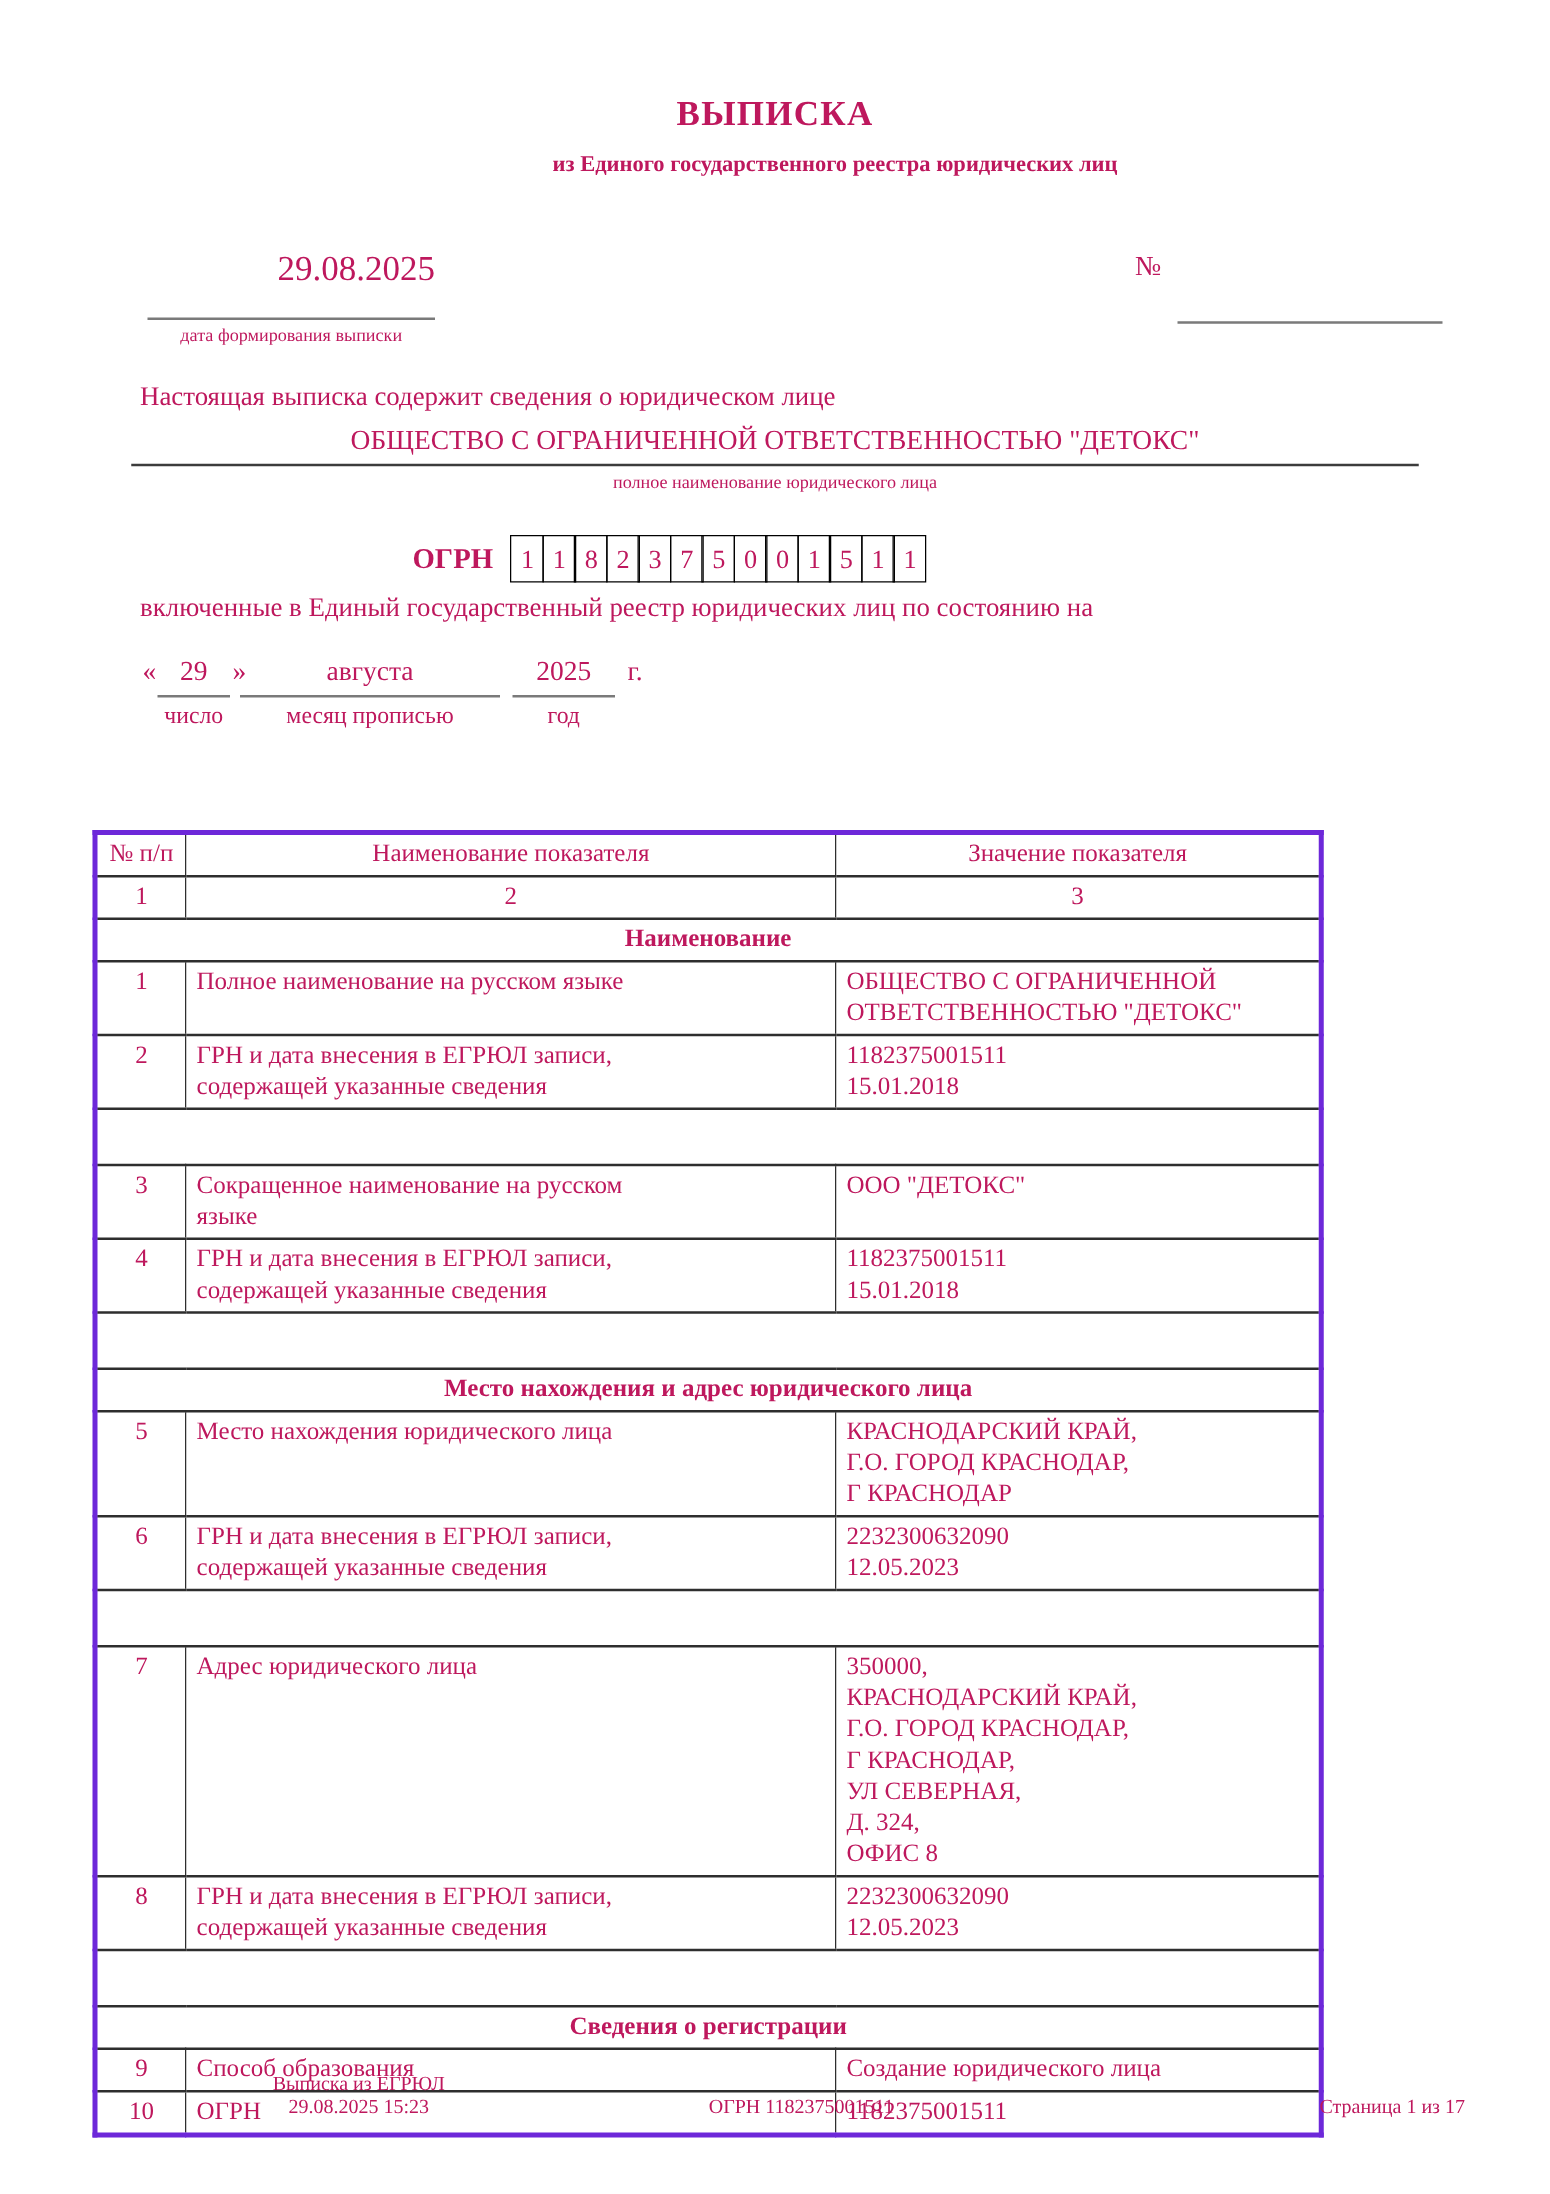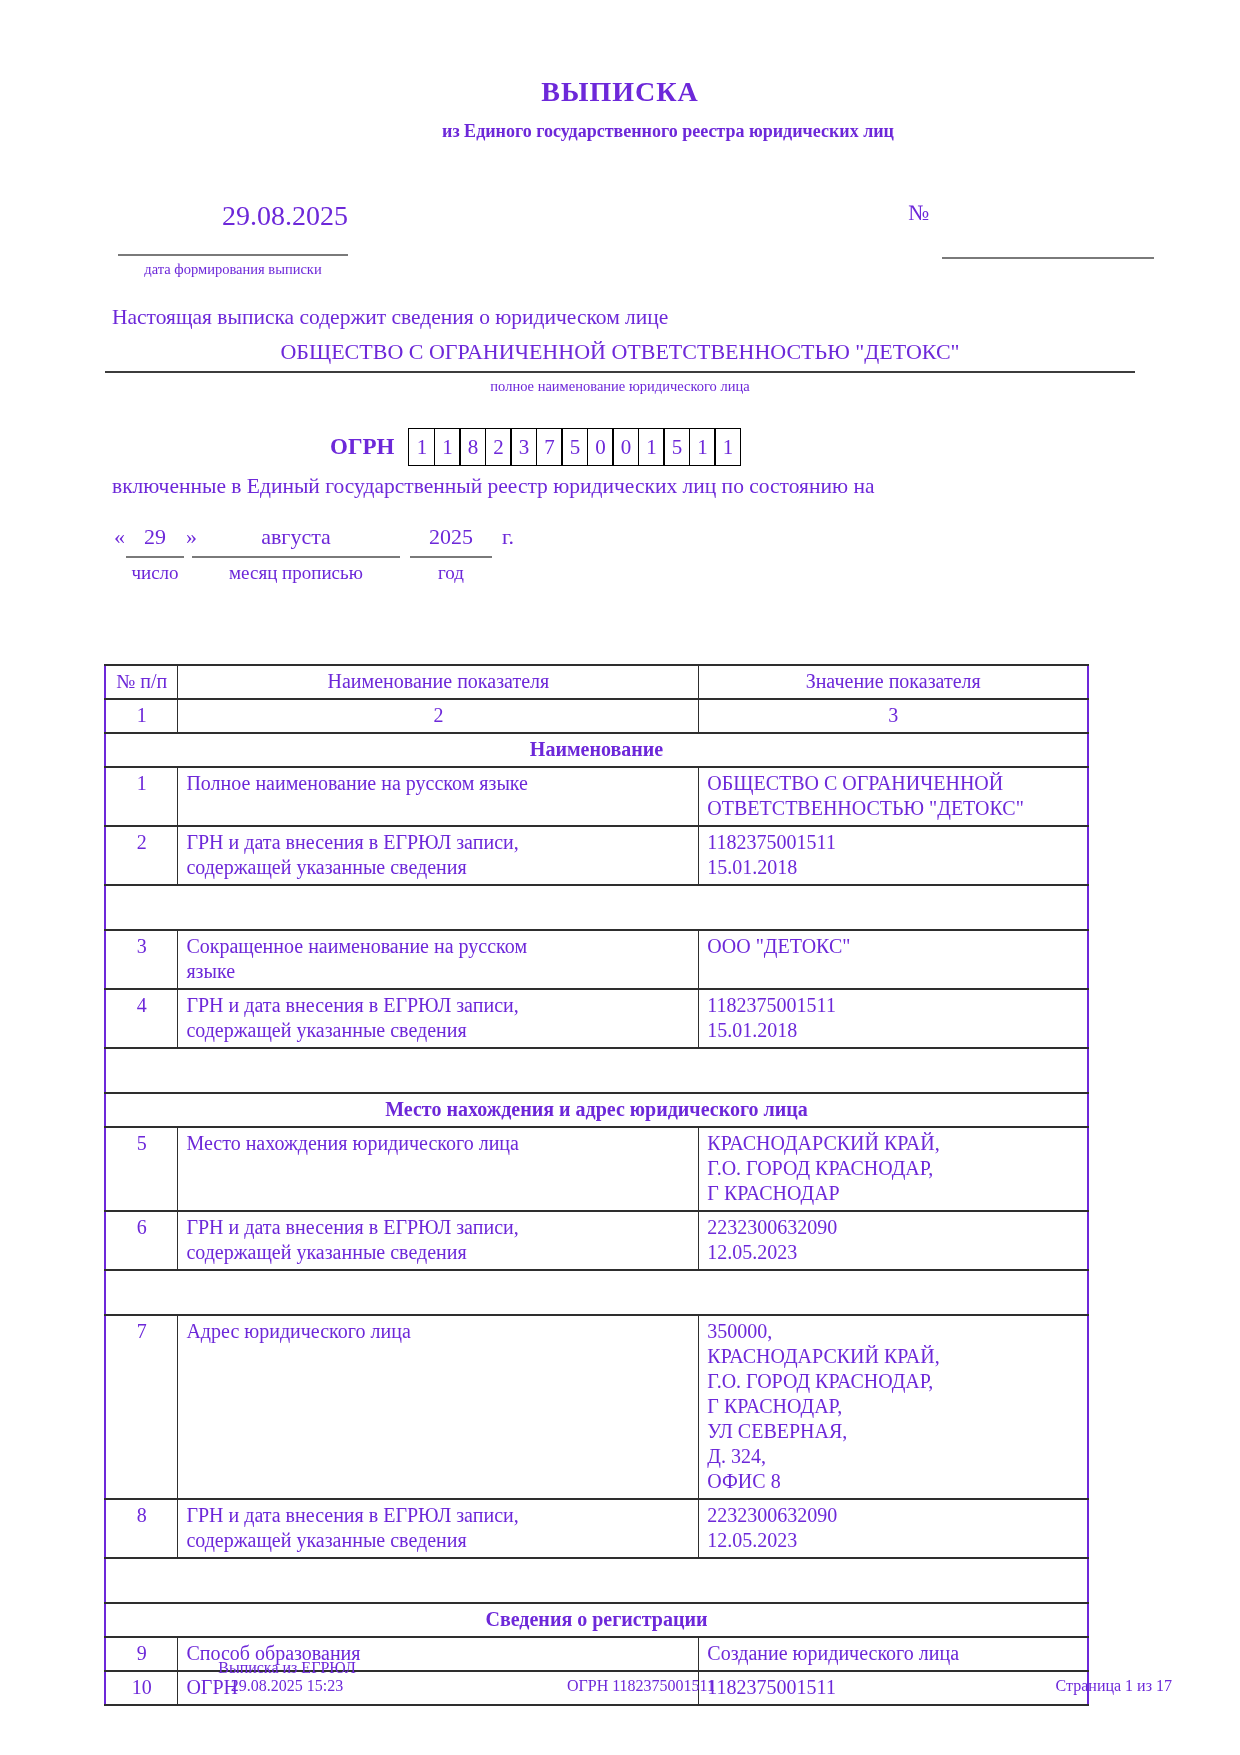--- a/index.html
+++ b/index.html
@@ -1,20 +1,20 @@
 <!DOCTYPE html>
 <html><head>
 <meta charset="utf-8">
 <style>
   html,body { margin:0; padding:0; background:#ffffff; }
   .page {
     position:relative;
     width:1240px; height:1755px;
     background:#ffffff;
-    color:#6d28d9;
+    color:#be185d;
     font-family:"Liberation Serif", serif;
     overflow:hidden;
   }
   .hdr { position:relative; height:664px; }
   .t-title { position:absolute; top:76px; left:0; width:100%; text-align:center; font-size:28px; font-weight:bold; letter-spacing:1px; }
   .t-sub   { position:absolute; top:121px; left:0; width:100%; text-align:center; font-size:18px; font-weight:bold;margin-left:48px; }
 
   .d-left-text  { position:absolute; top:200px; left:118px; width:230px; text-align:right; font-size:28px; }
   .d-left-line  { position:absolute; top:254px; left:118px; width:230px; height:2px; background:#7a7a7a; }
   .d-left-label { position:absolute; top:261px; left:118px; width:230px; text-align:center; font-size:14.5px; }
@@ -39,25 +39,25 @@
   }
   .obox:first-child { margin-left:0; }
 
   .included { position:absolute; top:474px; left:112px; font-size:21.5px; }
 
   .d2 { position:absolute; font-size:22px; }
   .d2-line  { position:absolute; height:2px; background:#7a7a7a; }
   .d2-label { position:absolute; font-size:19px; text-align:center; }
 
   table.main {
-    margin-left:104px;
+    margin-left:74px;
     width:985px;
     border-collapse:collapse;
     table-layout:fixed;
-    border:2px solid #6d28d9;
+    border:4px solid #6d28d9;
   }
   table.main td {
     border:1px solid #2e2e2e;
     border-top-width:2px;
     border-bottom-width:2px;
     font-size:20px;
     line-height:25px;
     vertical-align:top;
     padding:3px 8px 4px;
     overflow:hidden;

